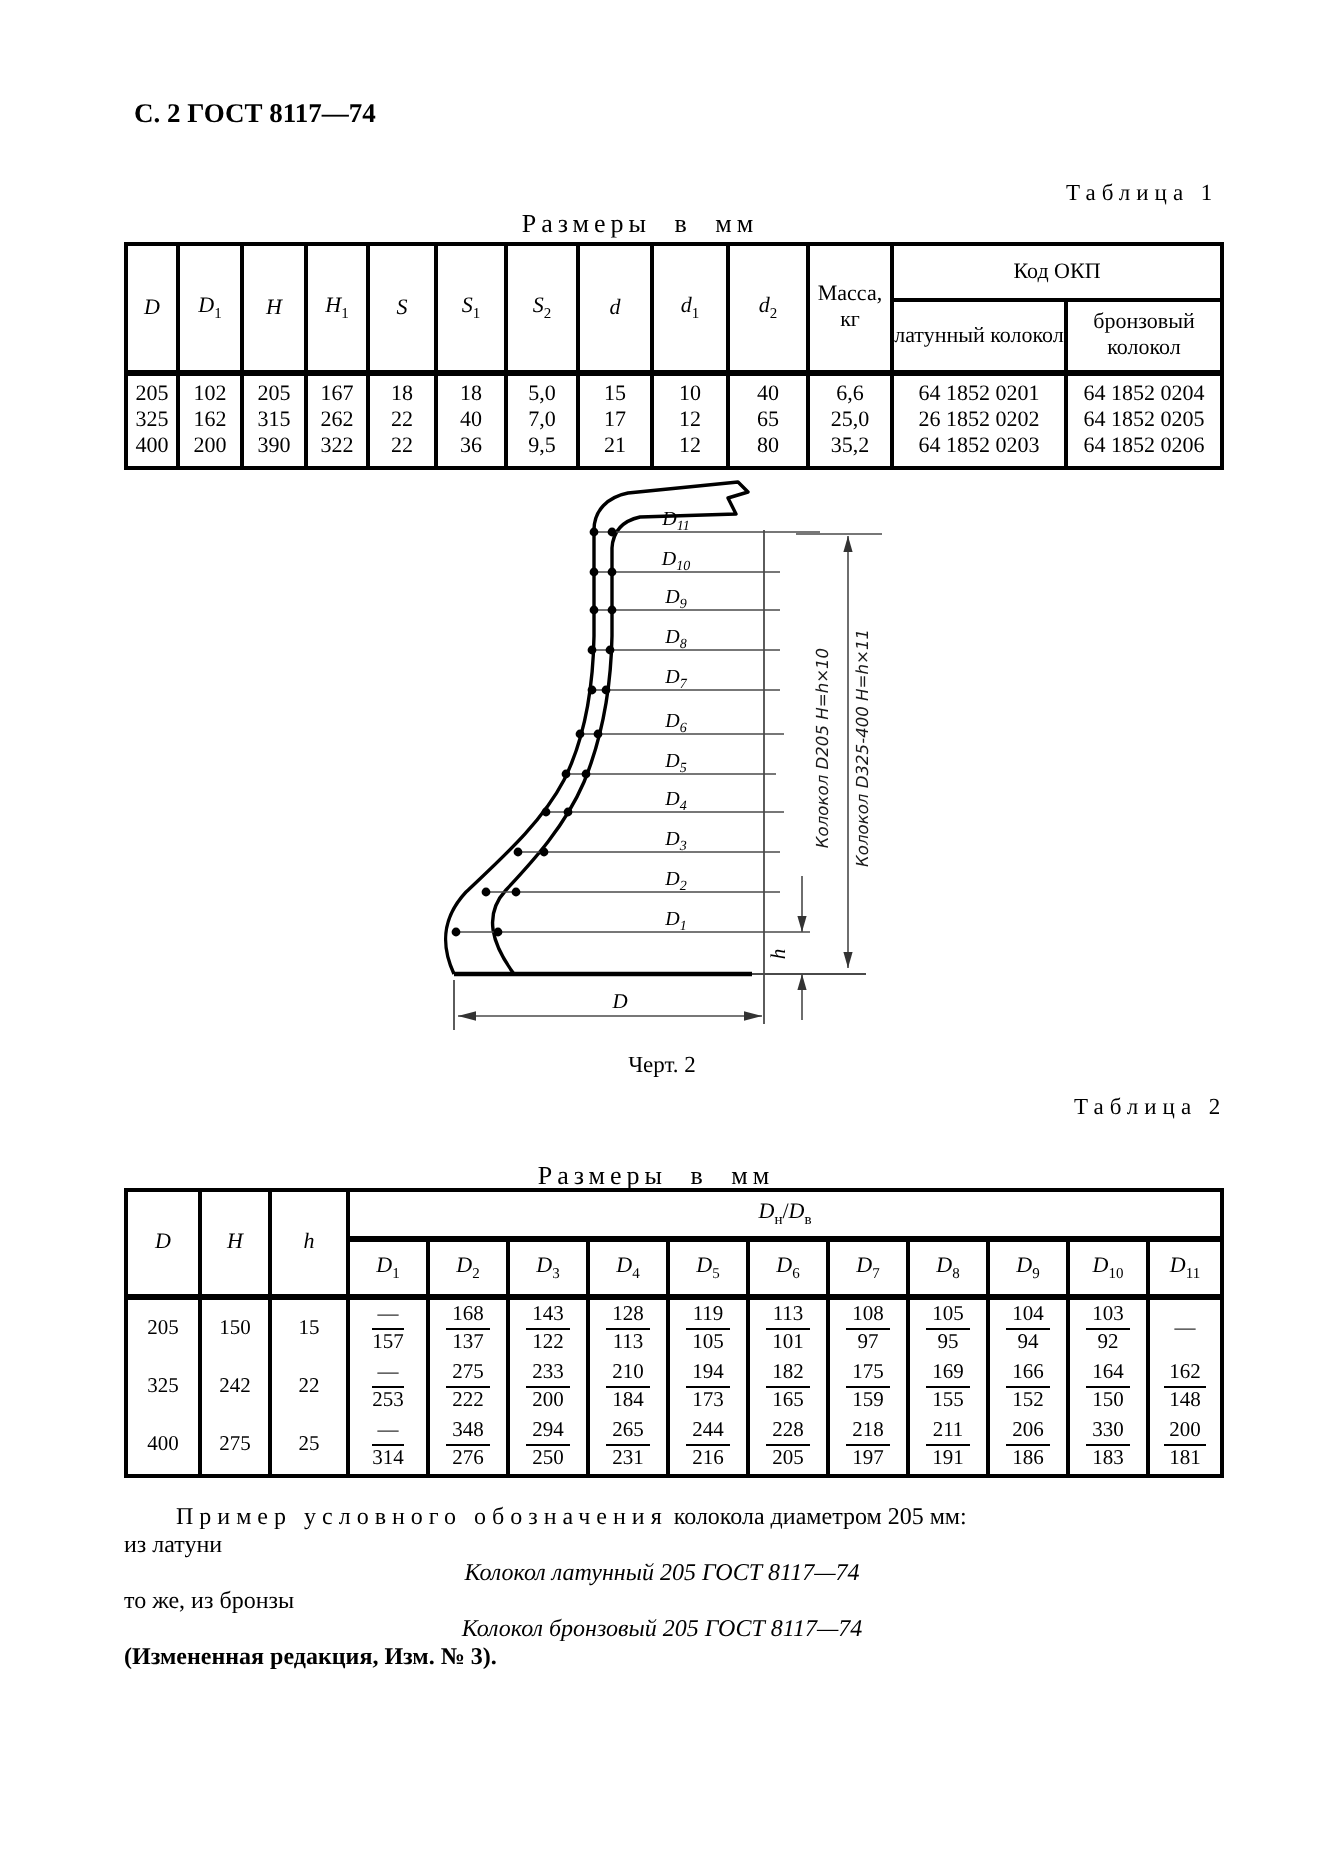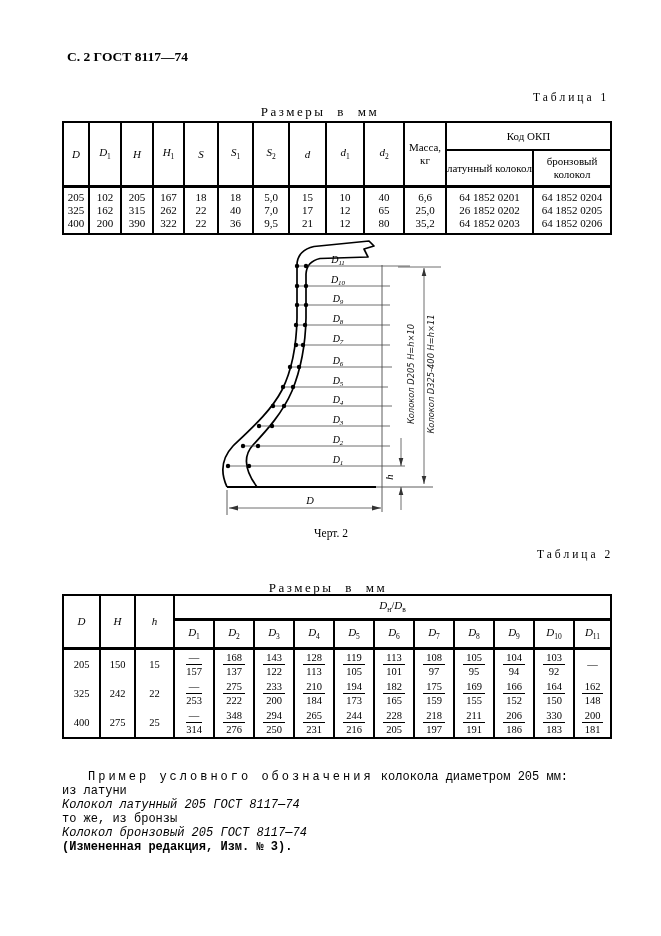--- a/index.html
+++ b/index.html
@@ -47,25 +47,25 @@
   .extline{stroke:#4a4a4a;stroke-width:0.9;}
   .profile{stroke:#000;stroke-width:1.7;fill:none;stroke-linejoin:round;}
   .thick{stroke:#000;stroke-width:2.2;}
   .dot{fill:#000;stroke:none;}
   .arrow{fill:#333;stroke:none;}
   text.dlabel{font-family:"Liberation Serif",serif;font-size:10px;text-anchor:middle;fill:#000;}
   text.note{font-family:"DejaVu Sans",sans-serif;font-style:italic;font-size:8.3px;text-anchor:middle;fill:#1a1a1a;}
   text.dimletter{font-family:"Liberation Serif",serif;font-style:italic;font-size:10.5px;text-anchor:middle;fill:#000;}
   #chert-caption{left:291px;top:527px;width:80px;text-align:center;font-size:11.5px;}
 
-  #example{left:62px;top:770px;width:538px;font-size:12px;line-height:14px;font-family:Liberation Mono, monospace;}
+  #example{left:62px;top:751px;width:538px;font-size:12px;line-height:14px;}
   #example p{margin:0;}
   .spaced{letter-spacing:3px;}
   .indent{text-indent:26px;}
-  .centered-it{text-align:left;font-style:italic;}
+  .centered-it{text-align:center;font-style:italic;}
   .bold{font-weight:bold;}
 </style>
 </head>
 <body>
 
 <div class="abs" id="page-header">С. 2 ГОСТ 8117—74</div>
 
 <div class="abs tbl-label" id="t1-label">Таблица 1</div>
 <div class="abs tbl-caption" id="t1-caption">Размеры в мм</div>
 

